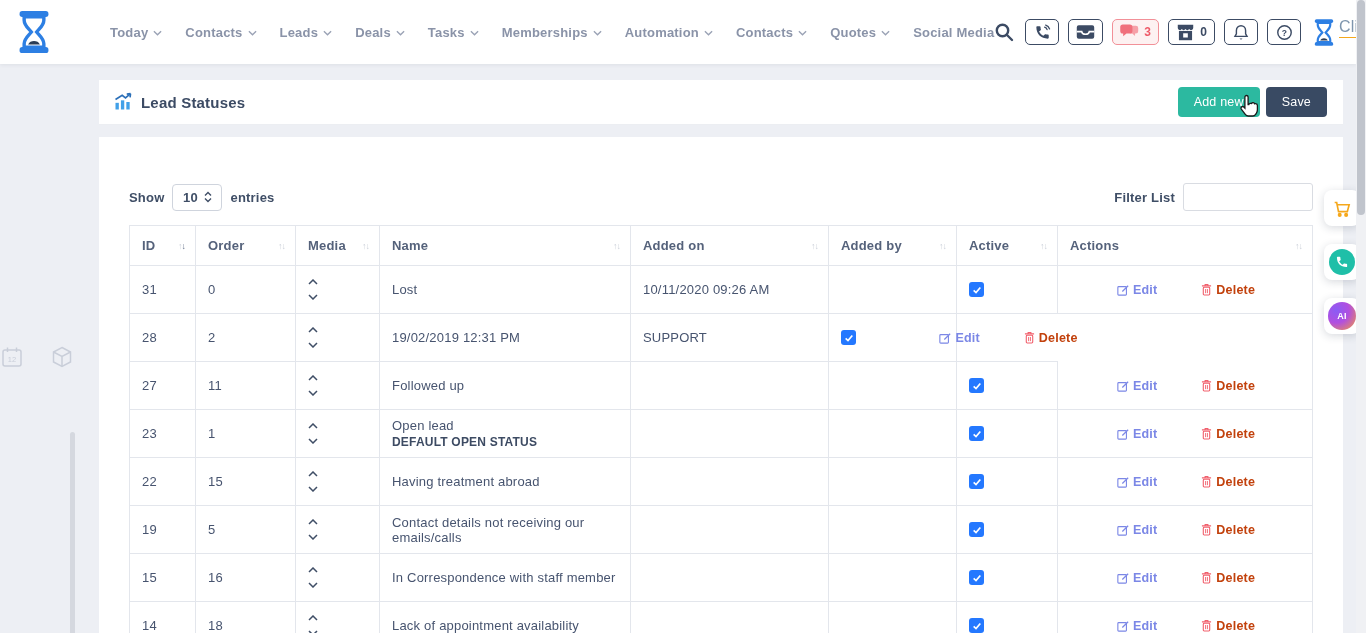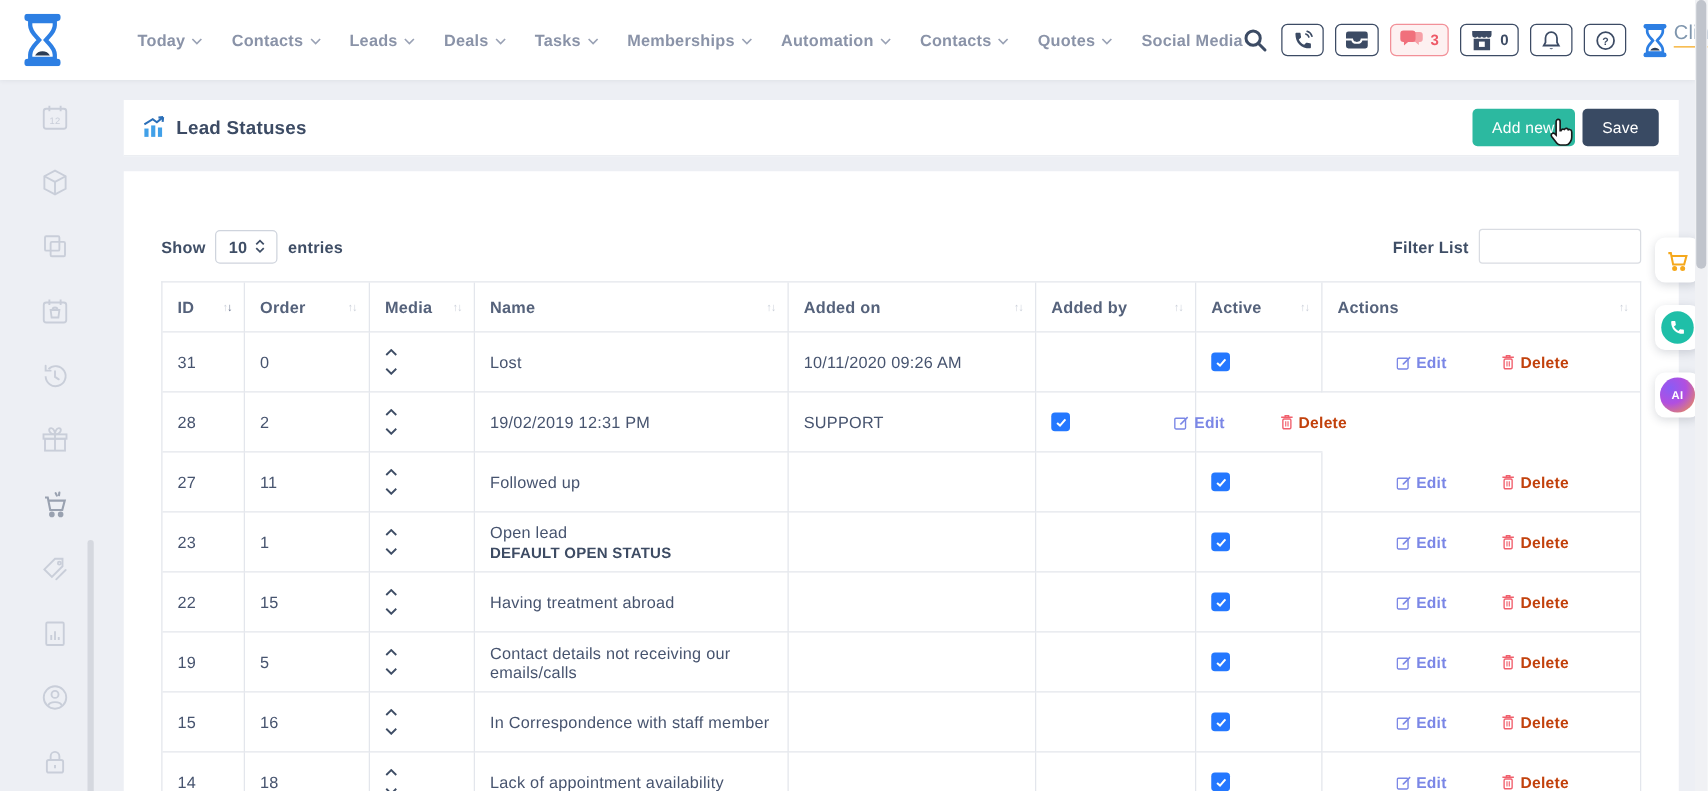--- a/index.html
+++ b/index.html
@@ -20,21 +20,21 @@
   .badge-red { color:#ee5a68; font-size:12px; font-weight:bold; }
   .badge-dark { color:#3c4b64; font-size:12px; font-weight:bold; }
   .search-btn { border:none; background:none; cursor:pointer; display:flex; margin-right:2px; }
   .brand { display:flex; align-items:flex-start; gap:5px; margin:0 4px; cursor:pointer; }
   .brand-text { display:flex; flex-direction:column; line-height:1; }
   .brand-row { display:flex; align-items:flex-start; }
   .brand-name { font-size:16px; color:#7e95ad; font-weight:500; letter-spacing:.2px; }
   .brand-tag { font-size:5px; color:#f5a81c; letter-spacing:1.5px; text-align:right; border-top:1px solid #f5a81c; margin-top:2px; padding-top:1px; font-weight:bold; }
 
   
-  .sidebar { position:absolute; left:0; top:64px; width:88px; height:569px; display:flex; flex-direction:column;
+  .sidebar { position:absolute; left:0; top:64px; width:88px; height:569px; display:flex; flex-direction:row;
              align-items:center; padding-top:17px; gap:25.6px; }
   .side-item { width:26px; height:26px; display:flex; align-items:center; justify-content:center; cursor:pointer; }
   .side-scroll { position:absolute; left:70px; top:368px; width:5px; height:300px; background:#d5d8df; border-radius:3px; }
 
   
   .page-head { position:absolute; left:99px; top:80px; width:1244px; height:45px; background:#fff;
                display:flex; align-items:center; border-bottom:1px solid #eceef2; }
   .page-title-wrap { display:flex; align-items:center; gap:8px; margin-left:14px; }
   .page-title { font-size:15px; font-weight:bold; color:#3c4b64; }
   .head-buttons { margin-left:auto; margin-right:16px; display:flex; gap:6px; }

